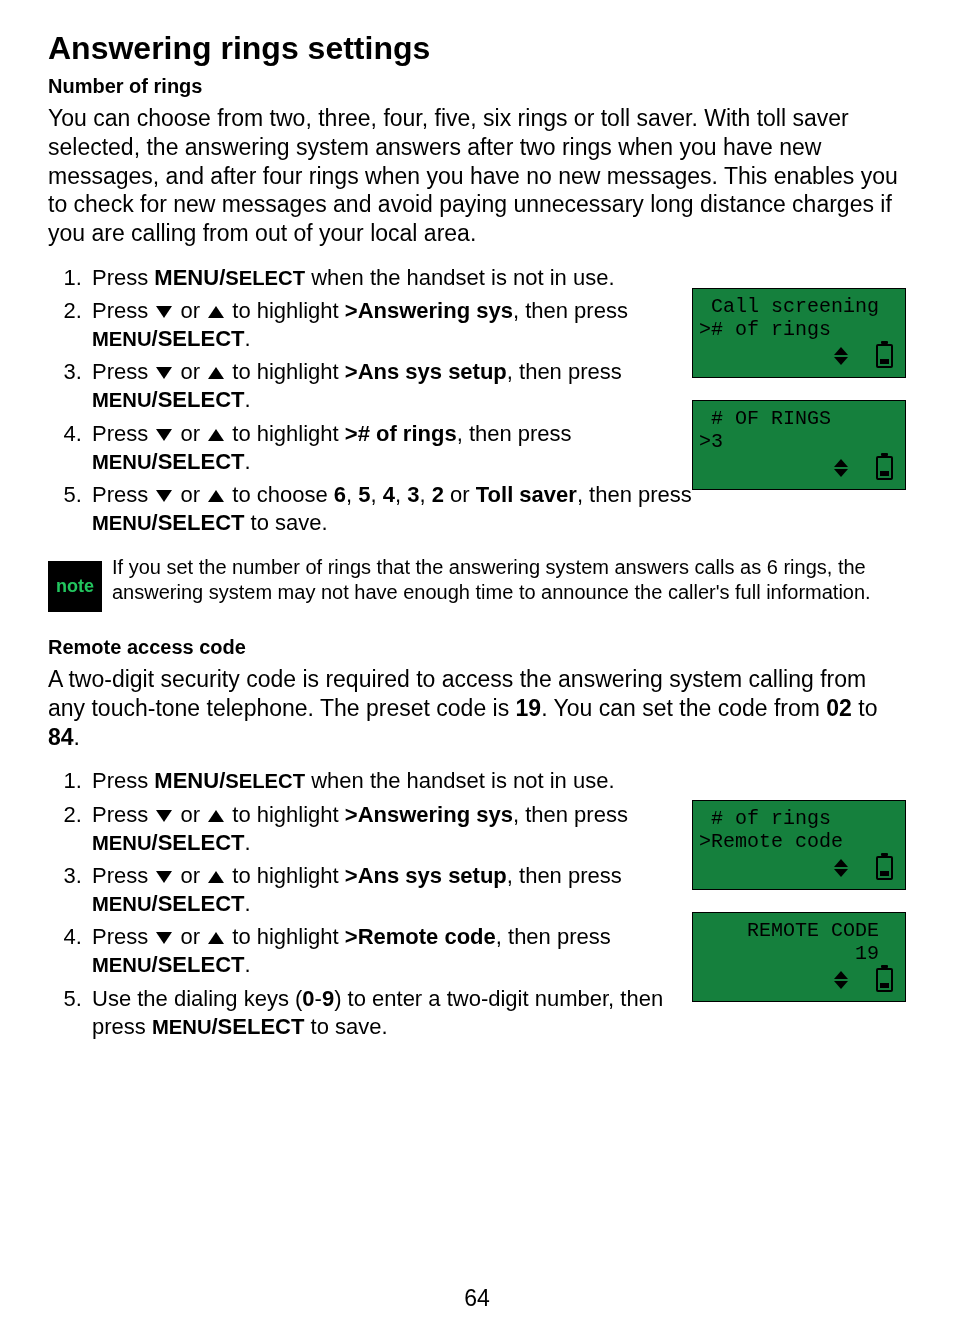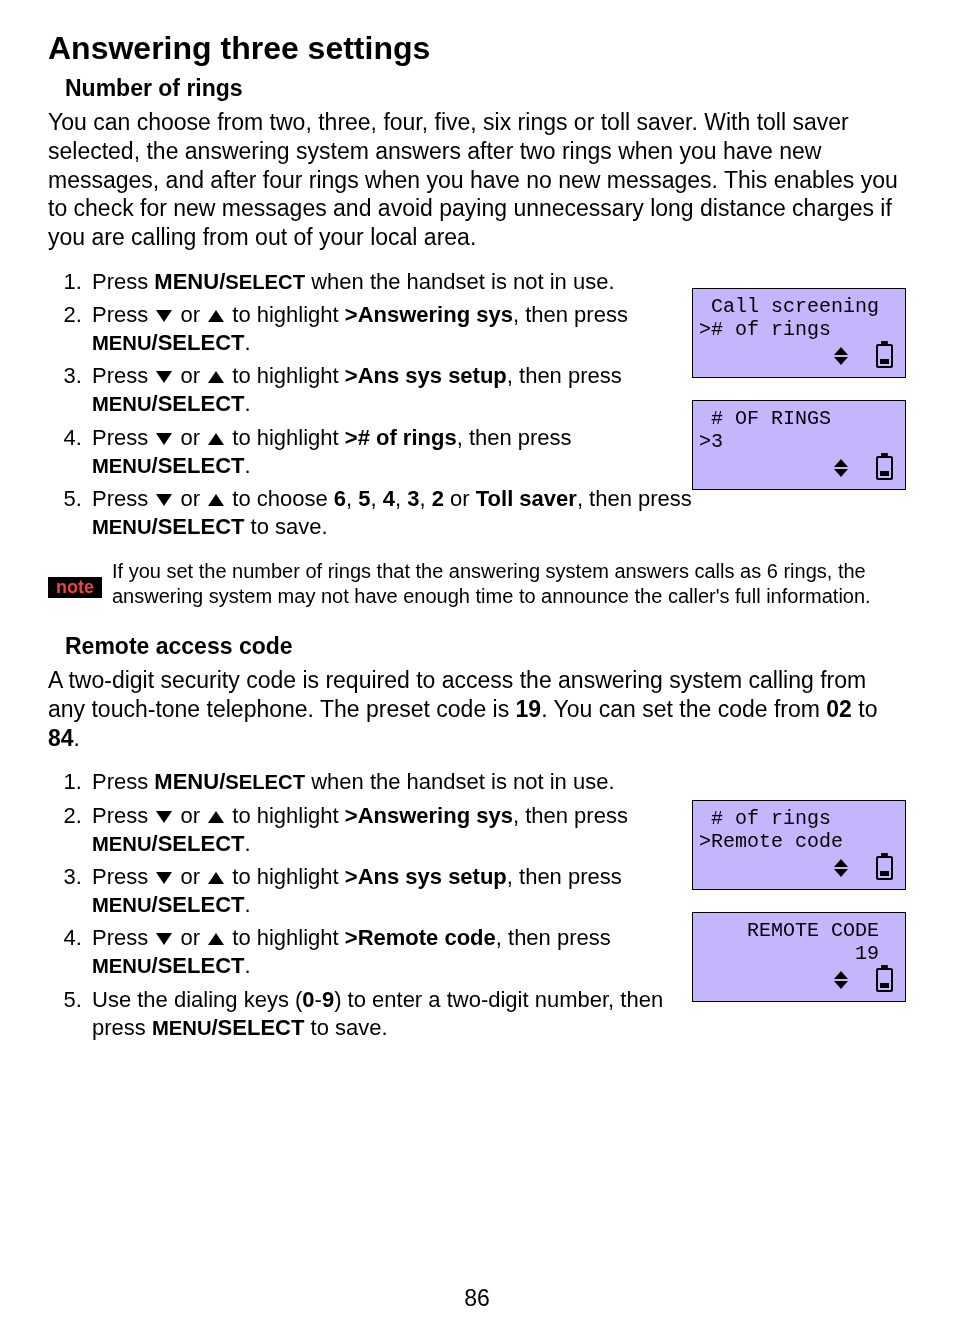--- a/index.html
+++ b/index.html
@@ -12,23 +12,23 @@
     box-sizing: border-box;
     padding: 30px 48px 30px 48px;
     position: relative;
   }
   .h1 {
     font-size: 32px;
     font-weight: bold;
     margin: 0 0 8px 0;
   }
   .h2 {
-    font-size: 23px;
+    font-size: 20px;
     font-weight: bold;
-    margin: 0 0 6px 17px;
+    margin: 0 0 6px 0;
   }
   .para {
     font-size: 23px;
     line-height: 1.25;
     margin: 0 0 6px 0;
   }
   ol {
     margin: 16px;
     padding-left: 24px;
     font-size: 22px;
@@ -58,40 +58,40 @@
   .arrow-up { border-bottom: 12px solid #000; }
 
   .note-row {
     display: flex;
     align-items: flex-start;
     gap: 10px;
     margin: 18px 0 24px 0;
   }
   .note-badge {
     background: #000;
-    color: #ef4444;
+    color: #22c55e;
     font-weight: bold;
     font-size: 18px;
-    padding: 0 8px;
-    margin-top: 18px;
+    padding: 15px 8px;
+    margin-top: 6px;
   }
   .note-text {
     font-size: 20px;
     line-height: 1.25;
     flex: 1;
   }
 
   
   .lcd {
     position: absolute;
     right: 48px;
     border: 1.5px solid #000;
     width: 200px;
     padding: 6px 6px 8px 6px;
-    background: #c4b5fd;
+    background: #15803d;
   }
   .lcd .pix {
     font-family: "Courier New", Courier, monospace;
     font-size: 20px;
     letter-spacing: -0px;
     line-height: 1.15;
     white-space: pre;
   }
   .lcd .icons {
     display: flex;
@@ -149,21 +149,21 @@
     bottom: 26px;
     left: 0;
     right: 0;
     text-align: center;
     font-size: 23px;
   }
 </style>
 </head>
 <body>
 
-<div class="h1">Answering three settings</div>
+<div class="h1">Answering rings settings</div>
 
 <div class="h2">Number of rings</div>
 <p class="para">You can choose from two, three, four, five, six rings or toll saver. With toll saver selected, the answering system answers after two rings when you have new messages, and after four rings when you have no new messages. This enables you to check for new messages and avoid paying unnecessary long distance charges if you are calling from out of your local area.</p>
 
 <ol>
   <li>
     <span>Press </span><span class="bold"><span>MENU/</span><span class="sc">SELECT</span></span><span> when the handset is not in use.</span>
   </li>
   <li class="narrow">
     <span>Press </span><span class="arrow-down"></span><span> or </span><span class="arrow-up"></span><span> to highlight </span><span class="bold">&gt;Answering sys</span><span>, then press </span><span class="bold"><span class="sc">MENU</span><span>/SELECT</span></span><span>.</span>
@@ -248,13 +248,13 @@
   <div class="pix">             19</div>
   <div class="icons">
     <div class="nav">
         <div class="u"></div>
         <div class="d"></div>
       </div>
     <div class="batt"></div>
   </div>
 </div>
 
-<div class="pagenum">86</div>
+<div class="pagenum">64</div>
 
 </body></html>

